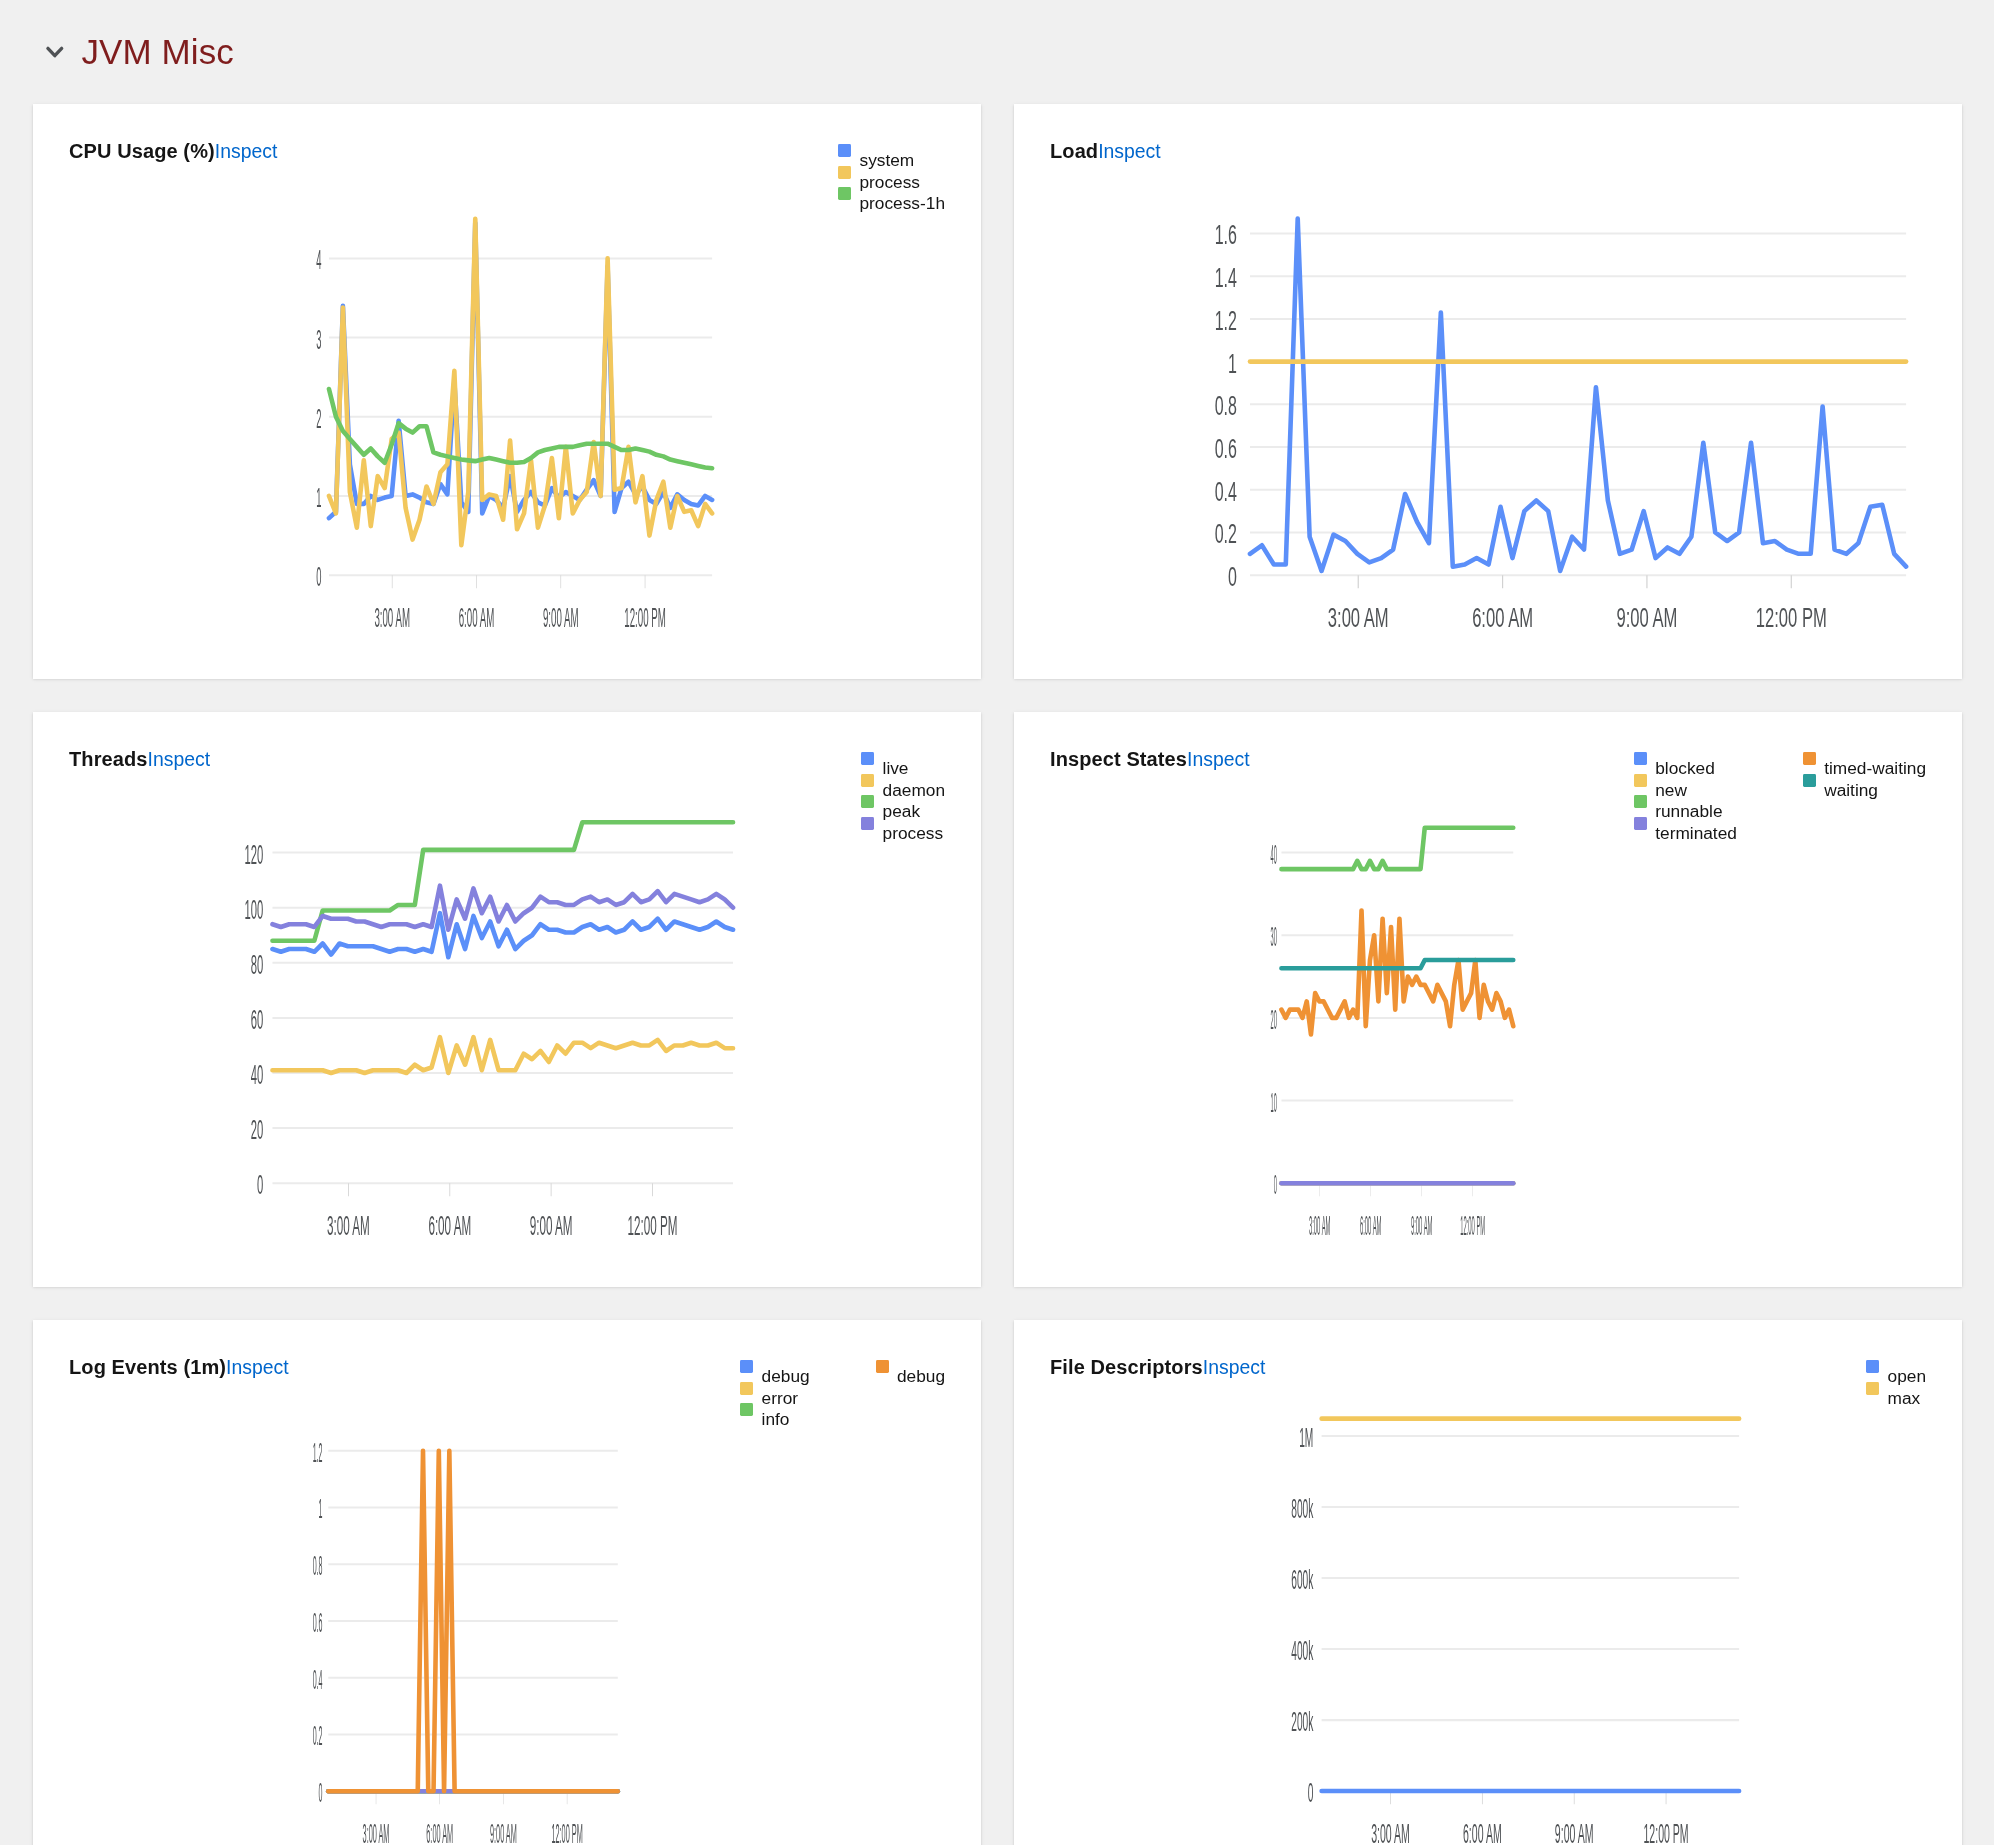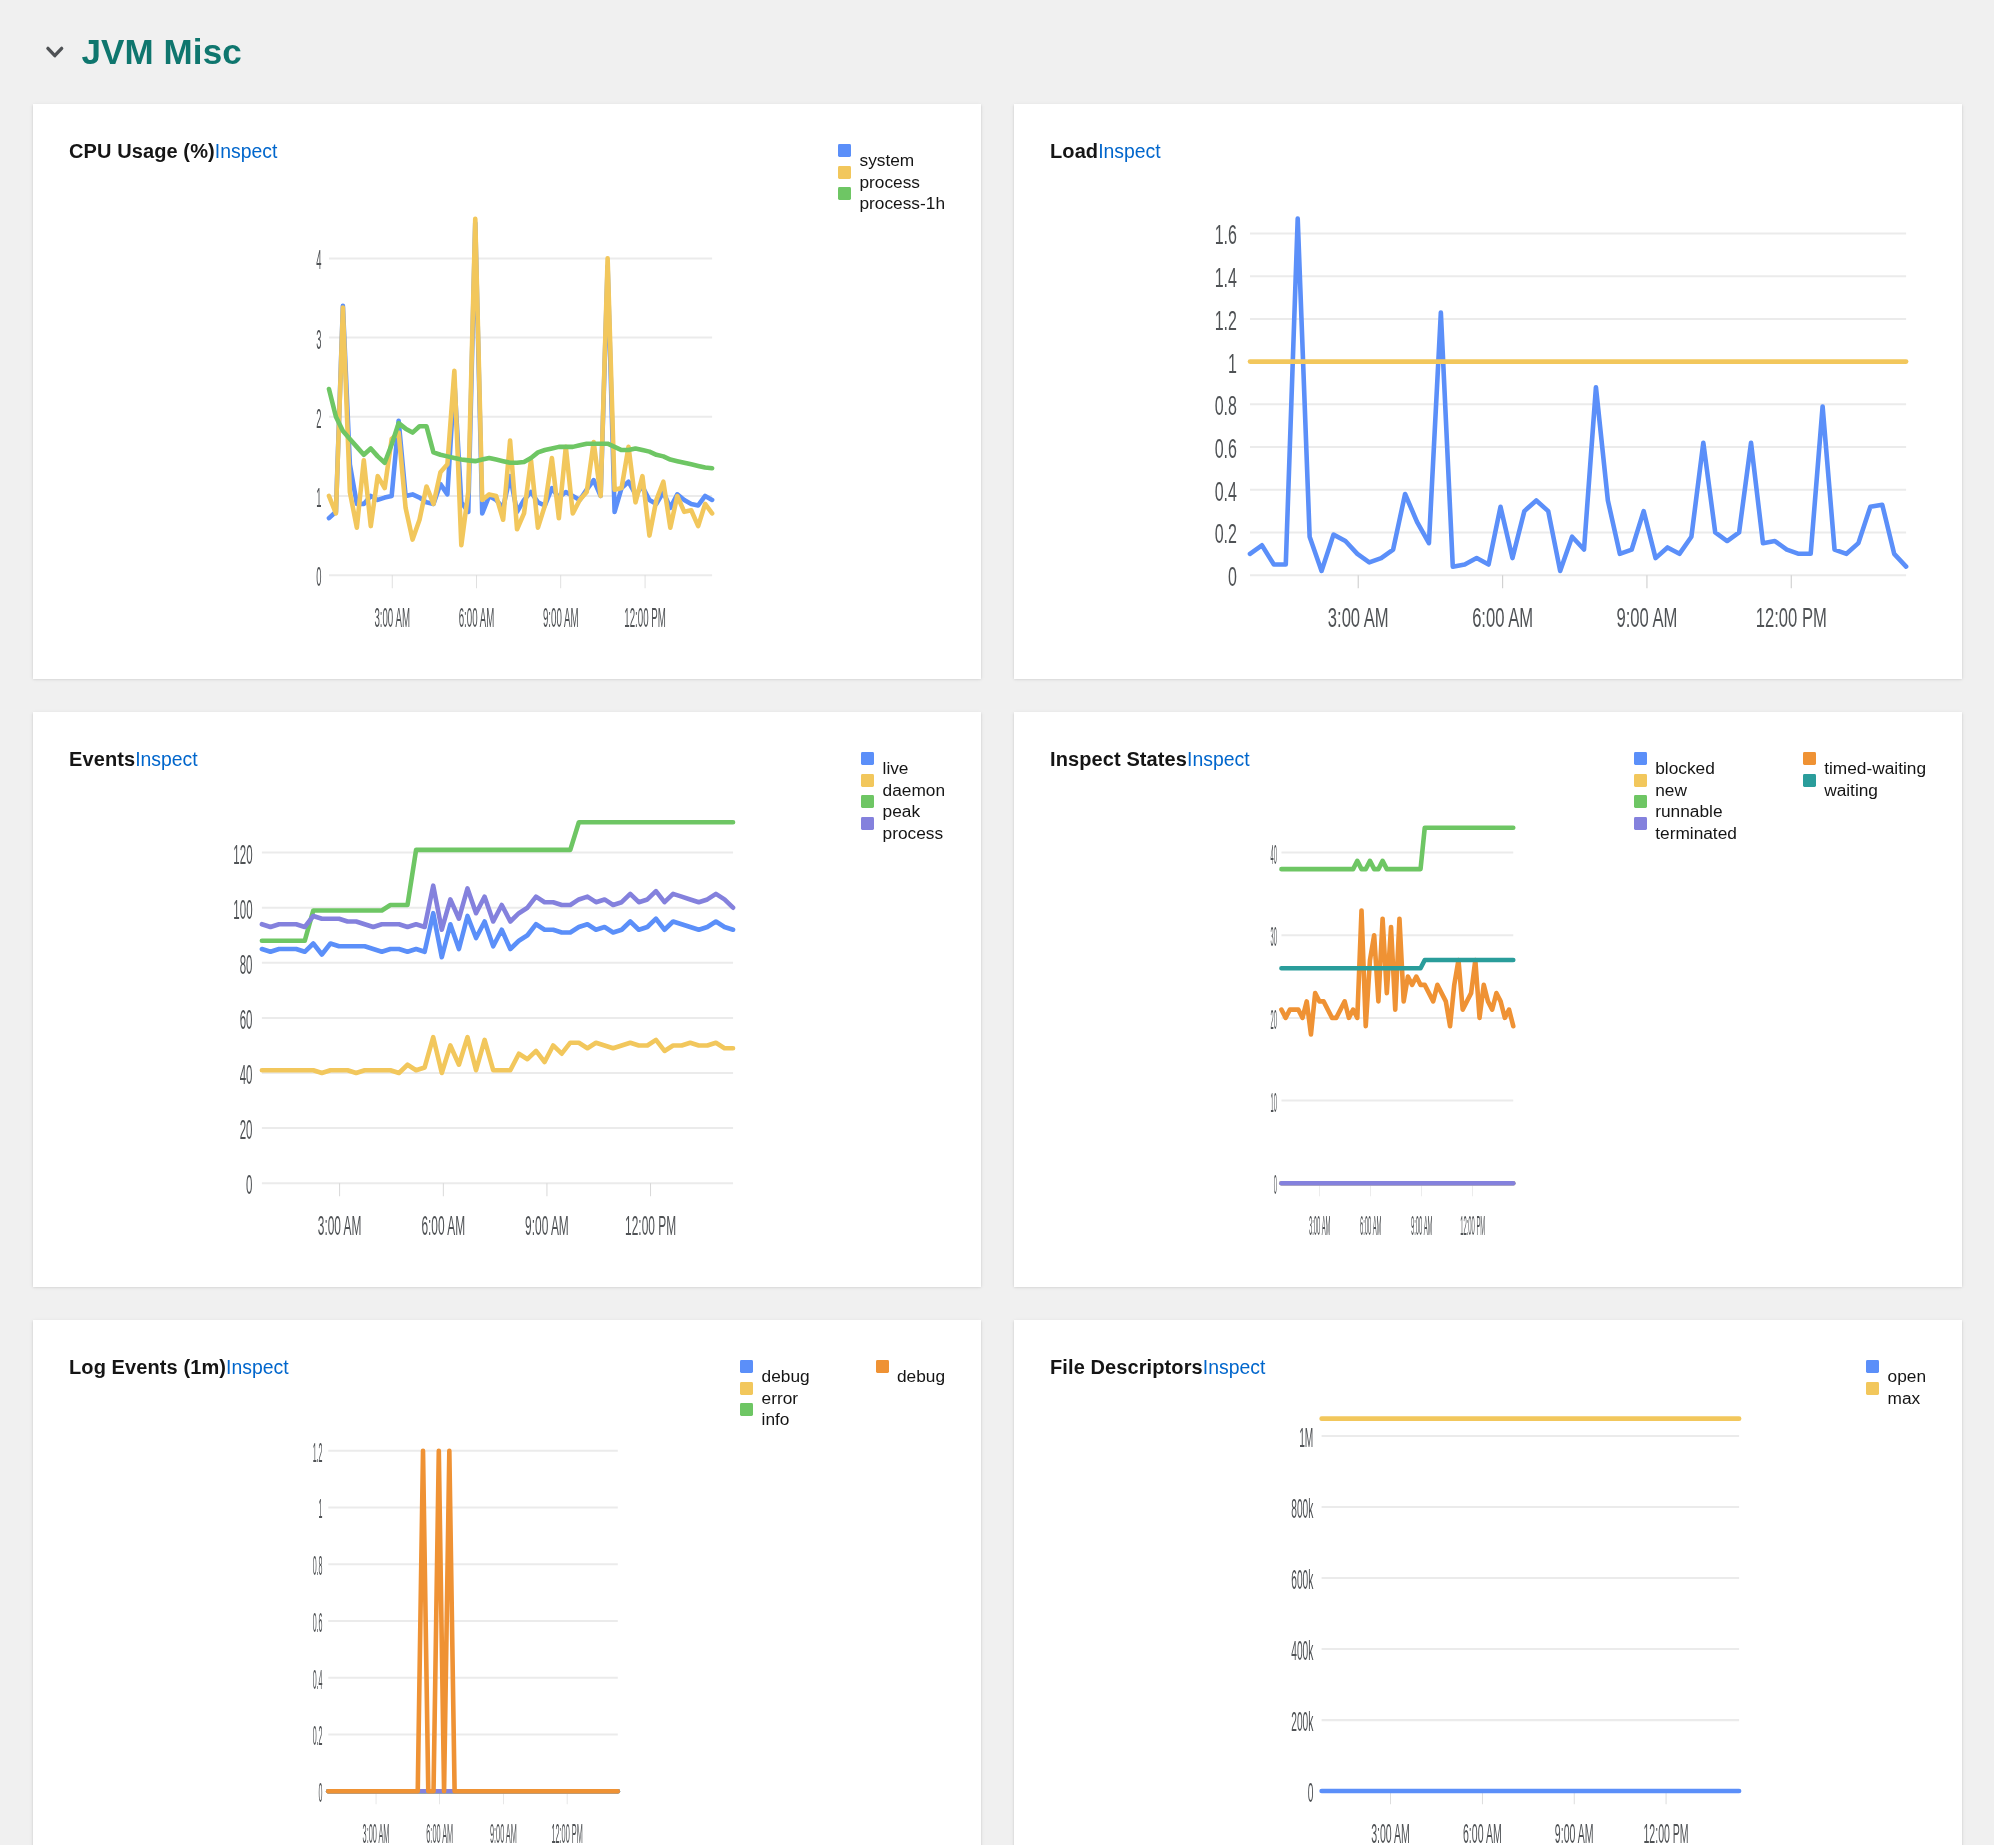--- a/index.html
+++ b/index.html
@@ -22,23 +22,23 @@
   }
   .chevron {
     width: 23.6px; height: 23.6px;
     display: flex; align-items: center; justify-content: center;
     color: #4f5255;
     flex: 0 0 auto;
   }
   .chevron svg { display:block; }
   .section-title {
     font-size: 35px;
-    color: #0f766e;
+    color: #7f1d1d;
     letter-spacing: 0.1px;
-    font-weight: 700;
+    font-weight: 400;
     white-space: nowrap;
   }
 
   
   .grid {
     display: grid;
     grid-template-columns: 1fr 1fr;
     grid-auto-rows: 575px;
     gap: 33px;
   }
@@ -193,21 +193,21 @@
             <text x="819.13" y="472" text-anchor="middle" font-size="28" class="tick">9:00 AM</text>
             <line x1="1062.4499999999998" x2="1062.4499999999998" y1="420" y2="433" stroke="#d2d2d2" stroke-width="2"></line>
             <text x="1062.4499999999998" y="472" text-anchor="middle" font-size="28" class="tick">12:00 PM</text>
             <polyline points="150.00,398.65 170.11,390.11 190.22,409.33 210.33,409.33 230.44,63.48 250.55,381.57 270.65,415.73 290.76,379.44 310.87,385.84 330.98,398.65 351.09,407.19 371.20,402.92 391.31,394.38 411.42,338.88 431.53,366.63 451.64,387.98 471.75,157.42 491.85,411.46 511.96,409.33 532.07,402.92 552.18,409.33 572.29,351.69 592.40,402.92 612.51,355.96 632.62,345.28 652.73,355.96 672.84,415.73 692.95,381.57 713.05,394.38 733.16,232.13 753.27,345.28 773.38,398.65 793.49,394.38 813.60,355.96 833.71,402.92 853.82,392.25 873.93,398.65 894.04,381.57 914.15,287.64 934.25,377.30 954.36,385.84 974.47,377.30 994.58,287.64 1014.69,387.98 1034.80,385.84 1054.91,394.38 1075.02,398.65 1095.13,398.65 1115.24,251.35 1135.35,394.38 1155.45,398.65 1175.56,387.98 1195.67,351.69 1215.78,349.55 1235.89,398.65 1256.00,411.46" fill="none" stroke="#5b8ff9" stroke-width="4.6" stroke-linejoin="round" stroke-linecap="round" vector-effect="non-scaling-stroke"></polyline>
             <polyline points="150.00,206.52 170.11,206.52 190.22,206.52 210.33,206.52 230.44,206.52 250.55,206.52 270.65,206.52 290.76,206.52 310.87,206.52 330.98,206.52 351.09,206.52 371.20,206.52 391.31,206.52 411.42,206.52 431.53,206.52 451.64,206.52 471.75,206.52 491.85,206.52 511.96,206.52 532.07,206.52 552.18,206.52 572.29,206.52 592.40,206.52 612.51,206.52 632.62,206.52 652.73,206.52 672.84,206.52 692.95,206.52 713.05,206.52 733.16,206.52 753.27,206.52 773.38,206.52 793.49,206.52 813.60,206.52 833.71,206.52 853.82,206.52 873.93,206.52 894.04,206.52 914.15,206.52 934.25,206.52 954.36,206.52 974.47,206.52 994.58,206.52 1014.69,206.52 1034.80,206.52 1054.91,206.52 1075.02,206.52 1095.13,206.52 1115.24,206.52 1135.35,206.52 1155.45,206.52 1175.56,206.52 1195.67,206.52 1215.78,206.52 1235.89,206.52 1256.00,206.52" fill="none" stroke="#f2c75c" stroke-width="4.6" stroke-linejoin="round" stroke-linecap="round" vector-effect="non-scaling-stroke"></polyline>
           </svg>
         </div>
       </div>
       <div class="card">
         <div class="card-head">
-          <div class="card-title">Events</div>
+          <div class="card-title">Threads</div>
           <a class="inspect-link">Inspect</a>
         </div>
         <div class="plot-wrap">
           <svg viewBox="0 0 1290 500" preserveAspectRatio="none">
             <line x1="150" x2="1256" y1="420" y2="420" stroke="#ebebeb" stroke-width="2"></line>
             <text x="128" y="431" text-anchor="end" font-size="27" class="tick">0</text>
             <line x1="150" x2="1256" y1="364.92753623188406" y2="364.92753623188406" stroke="#ebebeb" stroke-width="2"></line>
             <text x="128" y="375.92753623188406" text-anchor="end" font-size="27" class="tick">20</text>
             <line x1="150" x2="1256" y1="309.8550724637681" y2="309.8550724637681" stroke="#ebebeb" stroke-width="2"></line>
             <text x="128" y="320.8550724637681" text-anchor="end" font-size="27" class="tick">40</text>

